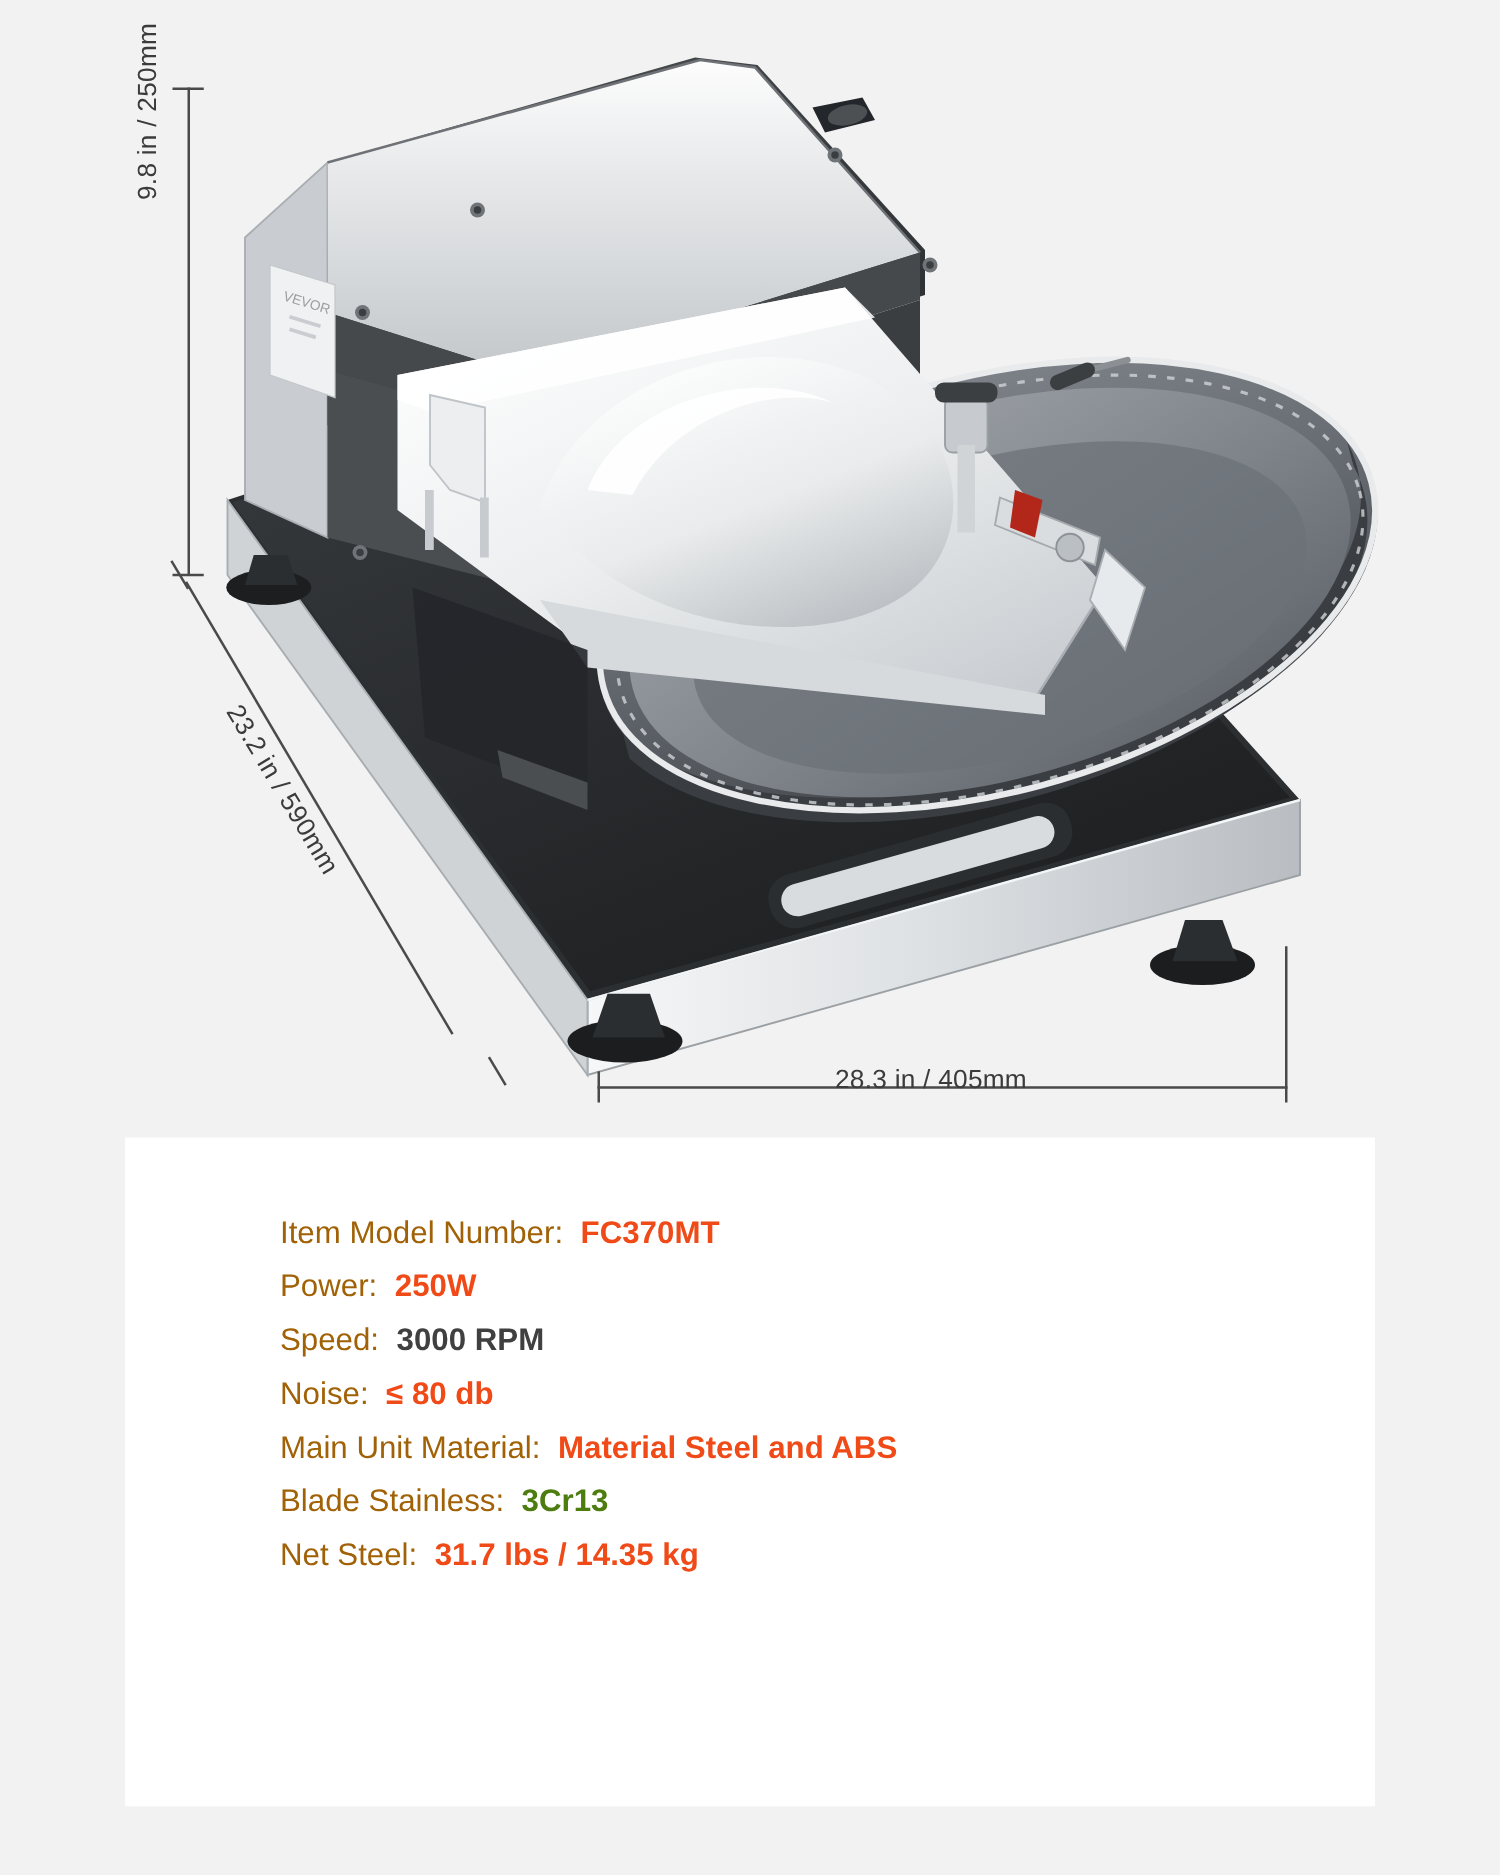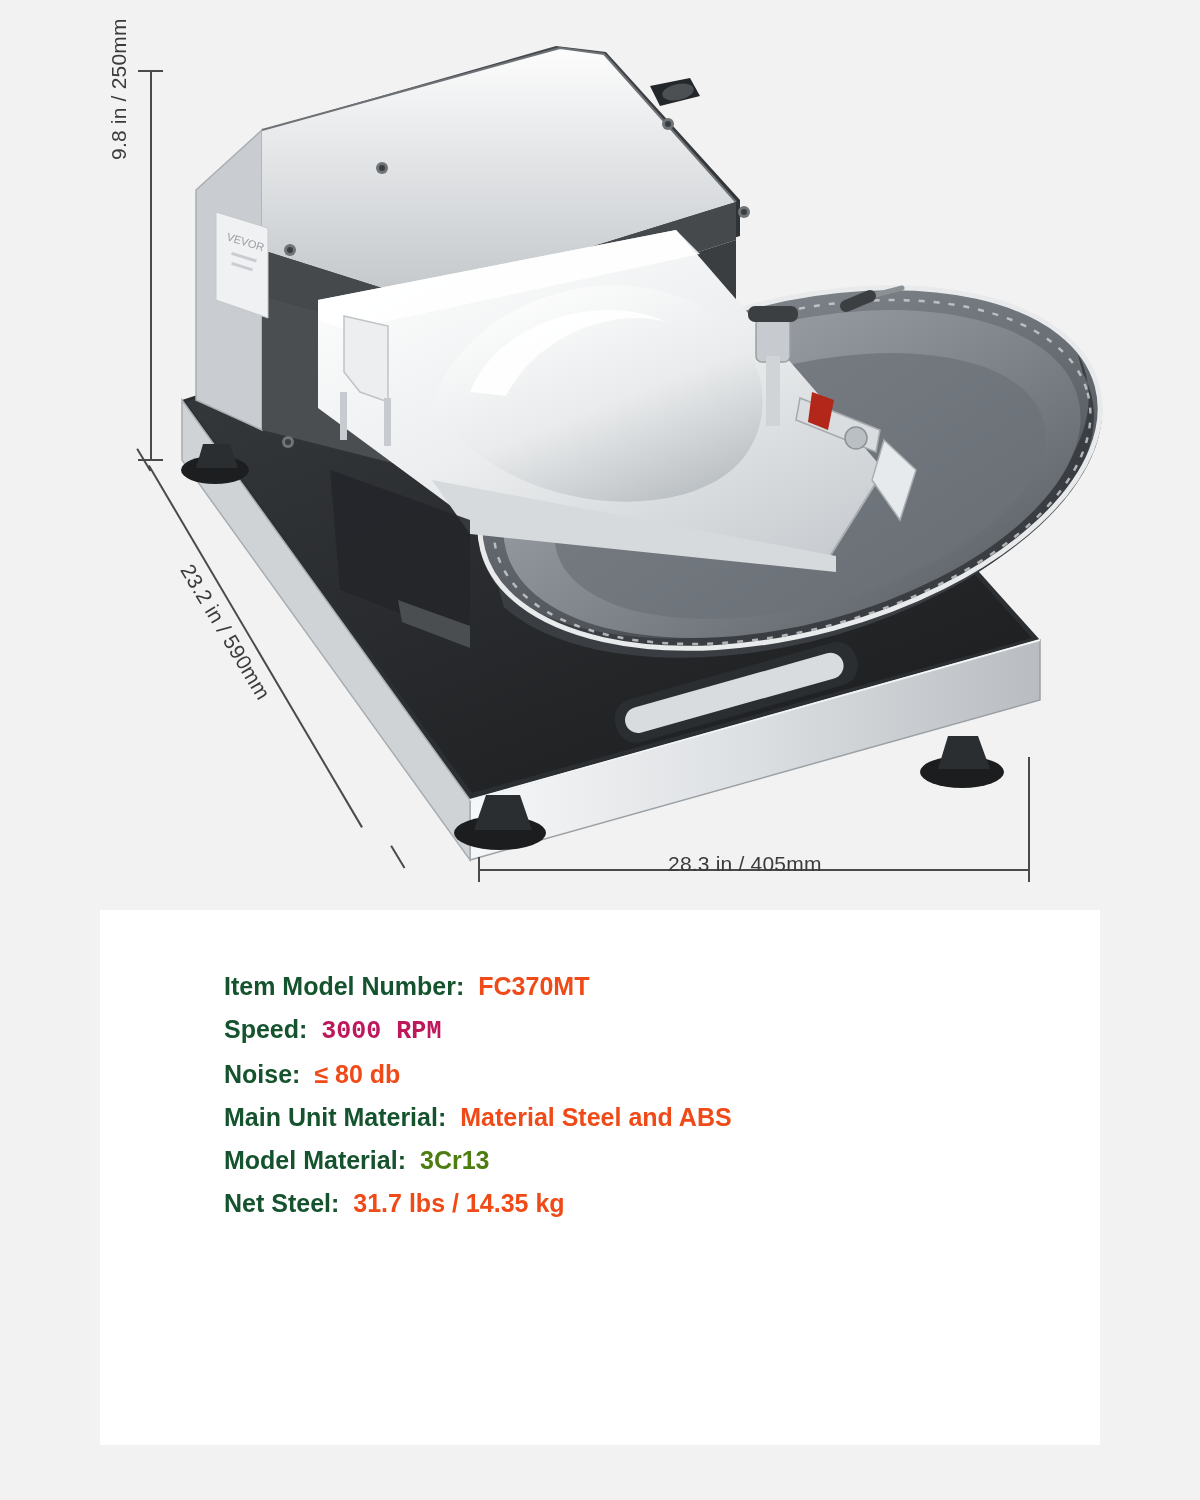--- a/index.html
+++ b/index.html
@@ -88,22 +88,22 @@
     left: 124px; top: 62px;
     width: 820px;
   }
   .spec-row {
     display: flex;
     align-items: baseline;
     margin-bottom: 14px;
   }
   .spec-label {
     font-size: 25px;
-    color: #14532d;
-    font-weight: 700;
+    color: #a16207;
+    font-weight: 400;
     margin-right: 14px;
     white-space: nowrap;
   }
   .spec-value {
     font-size: 25px;
     font-weight: 700;
     white-space: nowrap;
   }
 </style>
 </head>
@@ -281,38 +281,42 @@
 </div>
 
 <div id="spec-card">
   <div id="spec-list">
 
     <div class="spec-row">
       <span class="spec-label">Item Model Number:</span>
       <span class="spec-value" style="color: rgb(239, 74, 23); text-align: right;">FC370MT</span>
     </div>
 
+    <div class="spec-row">
+      <span class="spec-label">Power:</span>
+      <span class="spec-value" style="color: rgb(239, 74, 23);">250W</span>
+    </div>
 
     <div class="spec-row">
       <span class="spec-label">Speed:</span>
-      <span class="spec-value" style="color: #be185d; font-family: Liberation Mono, monospace;">3000 RPM</span>
+      <span class="spec-value" style="color: #404040;">3000 RPM</span>
     </div>
 
     <div class="spec-row">
       <span class="spec-label">Noise:</span>
       <span class="spec-value" style="color: rgb(239, 74, 23);">≤ 80 db</span>
     </div>
 
     <div class="spec-row">
       <span class="spec-label">Main Unit Material:</span>
       <span class="spec-value" style="color: rgb(239, 74, 23);">Material Steel and ABS</span>
     </div>
 
     <div class="spec-row">
-      <span class="spec-label">Model Material:</span>
+      <span class="spec-label">Blade Stainless:</span>
       <span class="spec-value" style="color: #4d7c0f;">3Cr13</span>
     </div>
 
     <div class="spec-row">
       <span class="spec-label">Net Steel:</span>
       <span class="spec-value" style="color: rgb(239, 74, 23);">31.7 lbs / 14.35 kg</span>
     </div>
 
   </div>
 </div>

